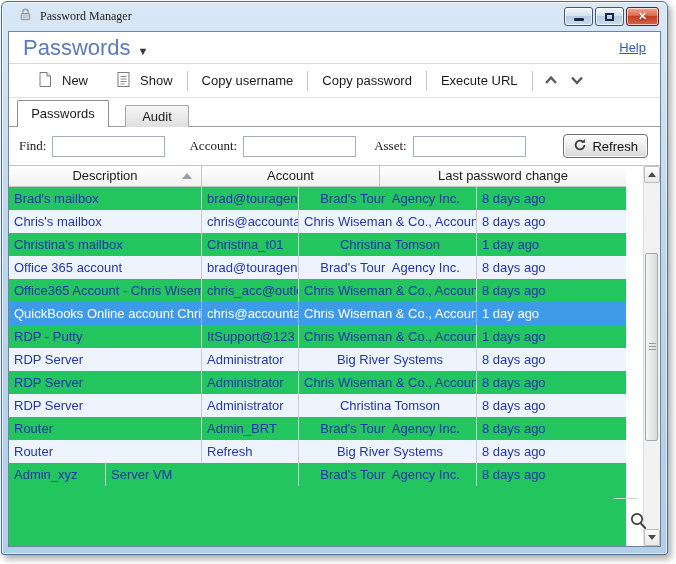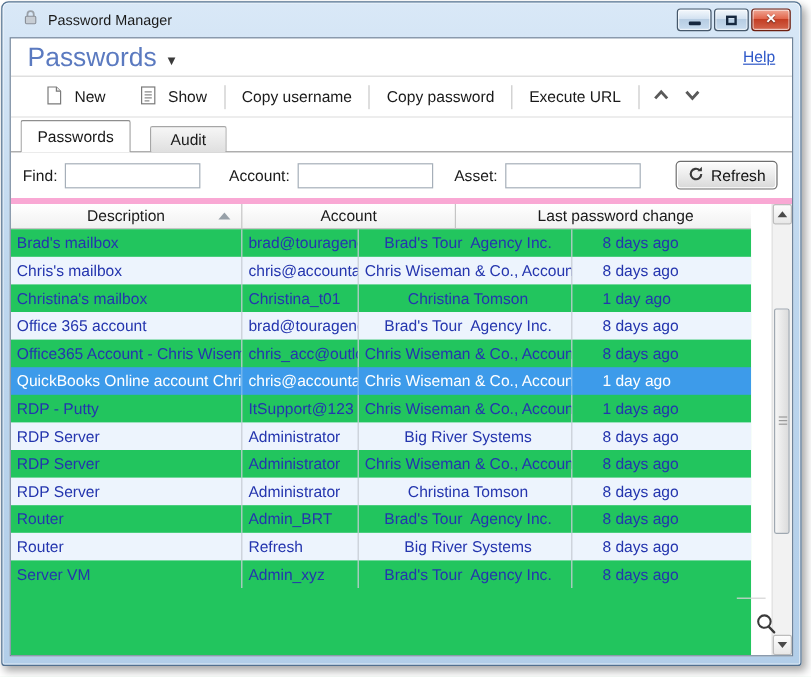--- a/index.html
+++ b/index.html
@@ -12,21 +12,21 @@
 
   
   .window{
     position:absolute; left:1px; top:1px; width:667px; height:554px;
     background:linear-gradient(#D9E8F7,#BED7EE 40%,#B2CEE9);
     border:1px solid #51708F; border-radius:6px 6px 3px 3px;
     box-shadow:inset 0 0 0 1px rgba(255,255,255,.6), 3px 4px 7px rgba(0,0,0,.35);
     padding:0 6px 7px 6px; display:flex; flex-direction:column;
   }
   .titlebar{ height:29px; flex:none; display:flex; align-items:center; padding:0 2px 0 10px; }
-  .titlebar .title{ font-size:12px; color:#1A1A1A; margin-left:7px; flex:1; }
+  .titlebar .title{ font-size:12px; color:#1A1A1A; margin-left:7px; flex:1;font-family:Liberation Serif, serif; }
   .win-buttons{ display:flex; gap:2px; align-self:flex-start; margin-top:5px; }
   .win-btn{
     width:29px; height:19px; border:1px solid #46586B; border-radius:3px;
     background:linear-gradient(#F4F8FC,#D3E2F1 45%,#B6CCE2 46%,#C8DCEF);
     display:flex; align-items:center; justify-content:center; cursor:default;
     box-shadow:inset 0 0 0 1px rgba(255,255,255,.65);
   }
   .win-btn.close{
     width:33px;
     background:linear-gradient(#F0A896,#E2664C 45%,#C33C22 46%,#D2644C);
@@ -61,39 +61,39 @@
     width:92px; height:27px; line-height:25px; background:#fff;
     border:1px solid #8E8E8E; border-bottom:none; border-radius:2px 2px 0 0;
   }
   .tab.inactive{
     width:64px; height:22px; line-height:21px; margin-left:16px;
     background:linear-gradient(#F6F6F6,#DFDFDF); border:1px solid #A6A6A6; border-bottom:none; border-radius:2px 2px 0 0;
   }
 
   
   .filterbar{ flex:none; height:38px; display:flex; align-items:center; padding:0 12px 0 10px; font-size:13px; color:#1A1A1A; }
-  .filterbar label{ margin-right:6px; }
+  .filterbar label{ margin-right:6px;font-family:Liberation Serif, serif; }
   .filterbar input{
     width:113px; height:21px; border:1px solid #A6AFB9; font-family:"Liberation Sans",sans-serif; font-size:13px; padding:0 3px; outline:none;
   }
   .gap-a{ margin-right:24px; } .gap-b{ margin-right:18px; }
   .refresh-btn{
     margin-left:auto; display:flex; align-items:center; gap:5px; height:24px; padding:0 9px;
     font-size:13px; color:#111; background:linear-gradient(#FDFDFD,#E8E8E8 60%,#D8D8D8);
     border:1px solid #6E6E6E; border-radius:4px; box-shadow:inset 0 0 0 1px #fff; cursor:default;
   }
 
   
-  .tablewrap{ flex:1; display:flex; border-top:5px solid #f9a8d4; overflow:hidden; position:relative;gap:17px; }
+  .tablewrap{ flex:1; display:flex; border-top:1px solid #f9a8d4; overflow:hidden; position:relative;gap:17px; }
   .grid{ flex:1; display:flex; flex-direction:column; overflow:hidden; }
   .grid-header{ flex:none; height:21px; display:flex; background:linear-gradient(#FFFFFF,#F1F1F1); border-bottom:1px solid #C5C5C5; }
   .hcell{ font-size:13px; color:#1A1A1A; text-align:center; line-height:20px; border-right:1px solid #C5C5C5; position:relative; overflow:hidden; white-space:nowrap; }
   .hcell:last-child{ border-right:none; }
   .sort-arrow{ position:absolute; right:9px; top:7px; width:0; height:0; border-left:5px solid transparent; border-right:5px solid transparent; border-bottom:6px solid #97A0A8; }
-  .w-desc{ width:193px; } .w-user{ width:97px; } .w-acct{ width:178px;text-align:center; } .w-last{ flex:1;margin-left:20px; }
+  .w-desc{ width:193px; } .w-user{ width:97px; } .w-acct{ width:178px;text-align:center; } .w-last{ flex:1; }
   .grid-body{ flex:1; position:relative; overflow:hidden; background:#22c55e; }
   .grid-row{ display:flex; height:23px; }
   .grid-row:nth-child(even){ background:var(--alt-row); }
   .grid-row.selected{ background:var(--sel-bg); }
   .cell{ font-size:13px; color:var(--row-text); line-height:23px; padding-left:5px; border-right:1px solid var(--grid-line); overflow:hidden; white-space:pre; }
   .cell:last-child{ border-right:none; }
   .grid-row.selected .cell{ color:var(--sel-text); border-right-color:#7FBCEF; }
   .corner-dash{ position:absolute; right:22px; bottom:47px; width:24px; height:1px; background:#D4D4D4; }
   .magnifier{ position:absolute; right:12px; bottom:12px; cursor:pointer; }
 
@@ -304,22 +304,22 @@
   </div>
 
   <div class="grid-row">
     <div class="cell w-desc c-desc">Router</div>
     <div class="cell w-user c-user">Refresh</div>
     <div class="cell w-acct c-acct">Big River Systems</div>
     <div class="cell w-last c-last">8 days ago</div>
   </div>
 
   <div class="grid-row">
+    <div class="cell w-user c-user">Admin_xyz</div>
     <div class="cell w-desc c-desc">Server VM</div>
-    <div class="cell w-user c-user">Admin_xyz</div>
     <div class="cell w-acct c-acct">Brad's Tour  Agency Inc.</div>
     <div class="cell w-last c-last">8 days ago</div>
   </div>
 </div>
       </div>
 
       <div class="vscroll">
         <div class="sb-btn">
             <span class="tri tri-up"></span>
           </div>

